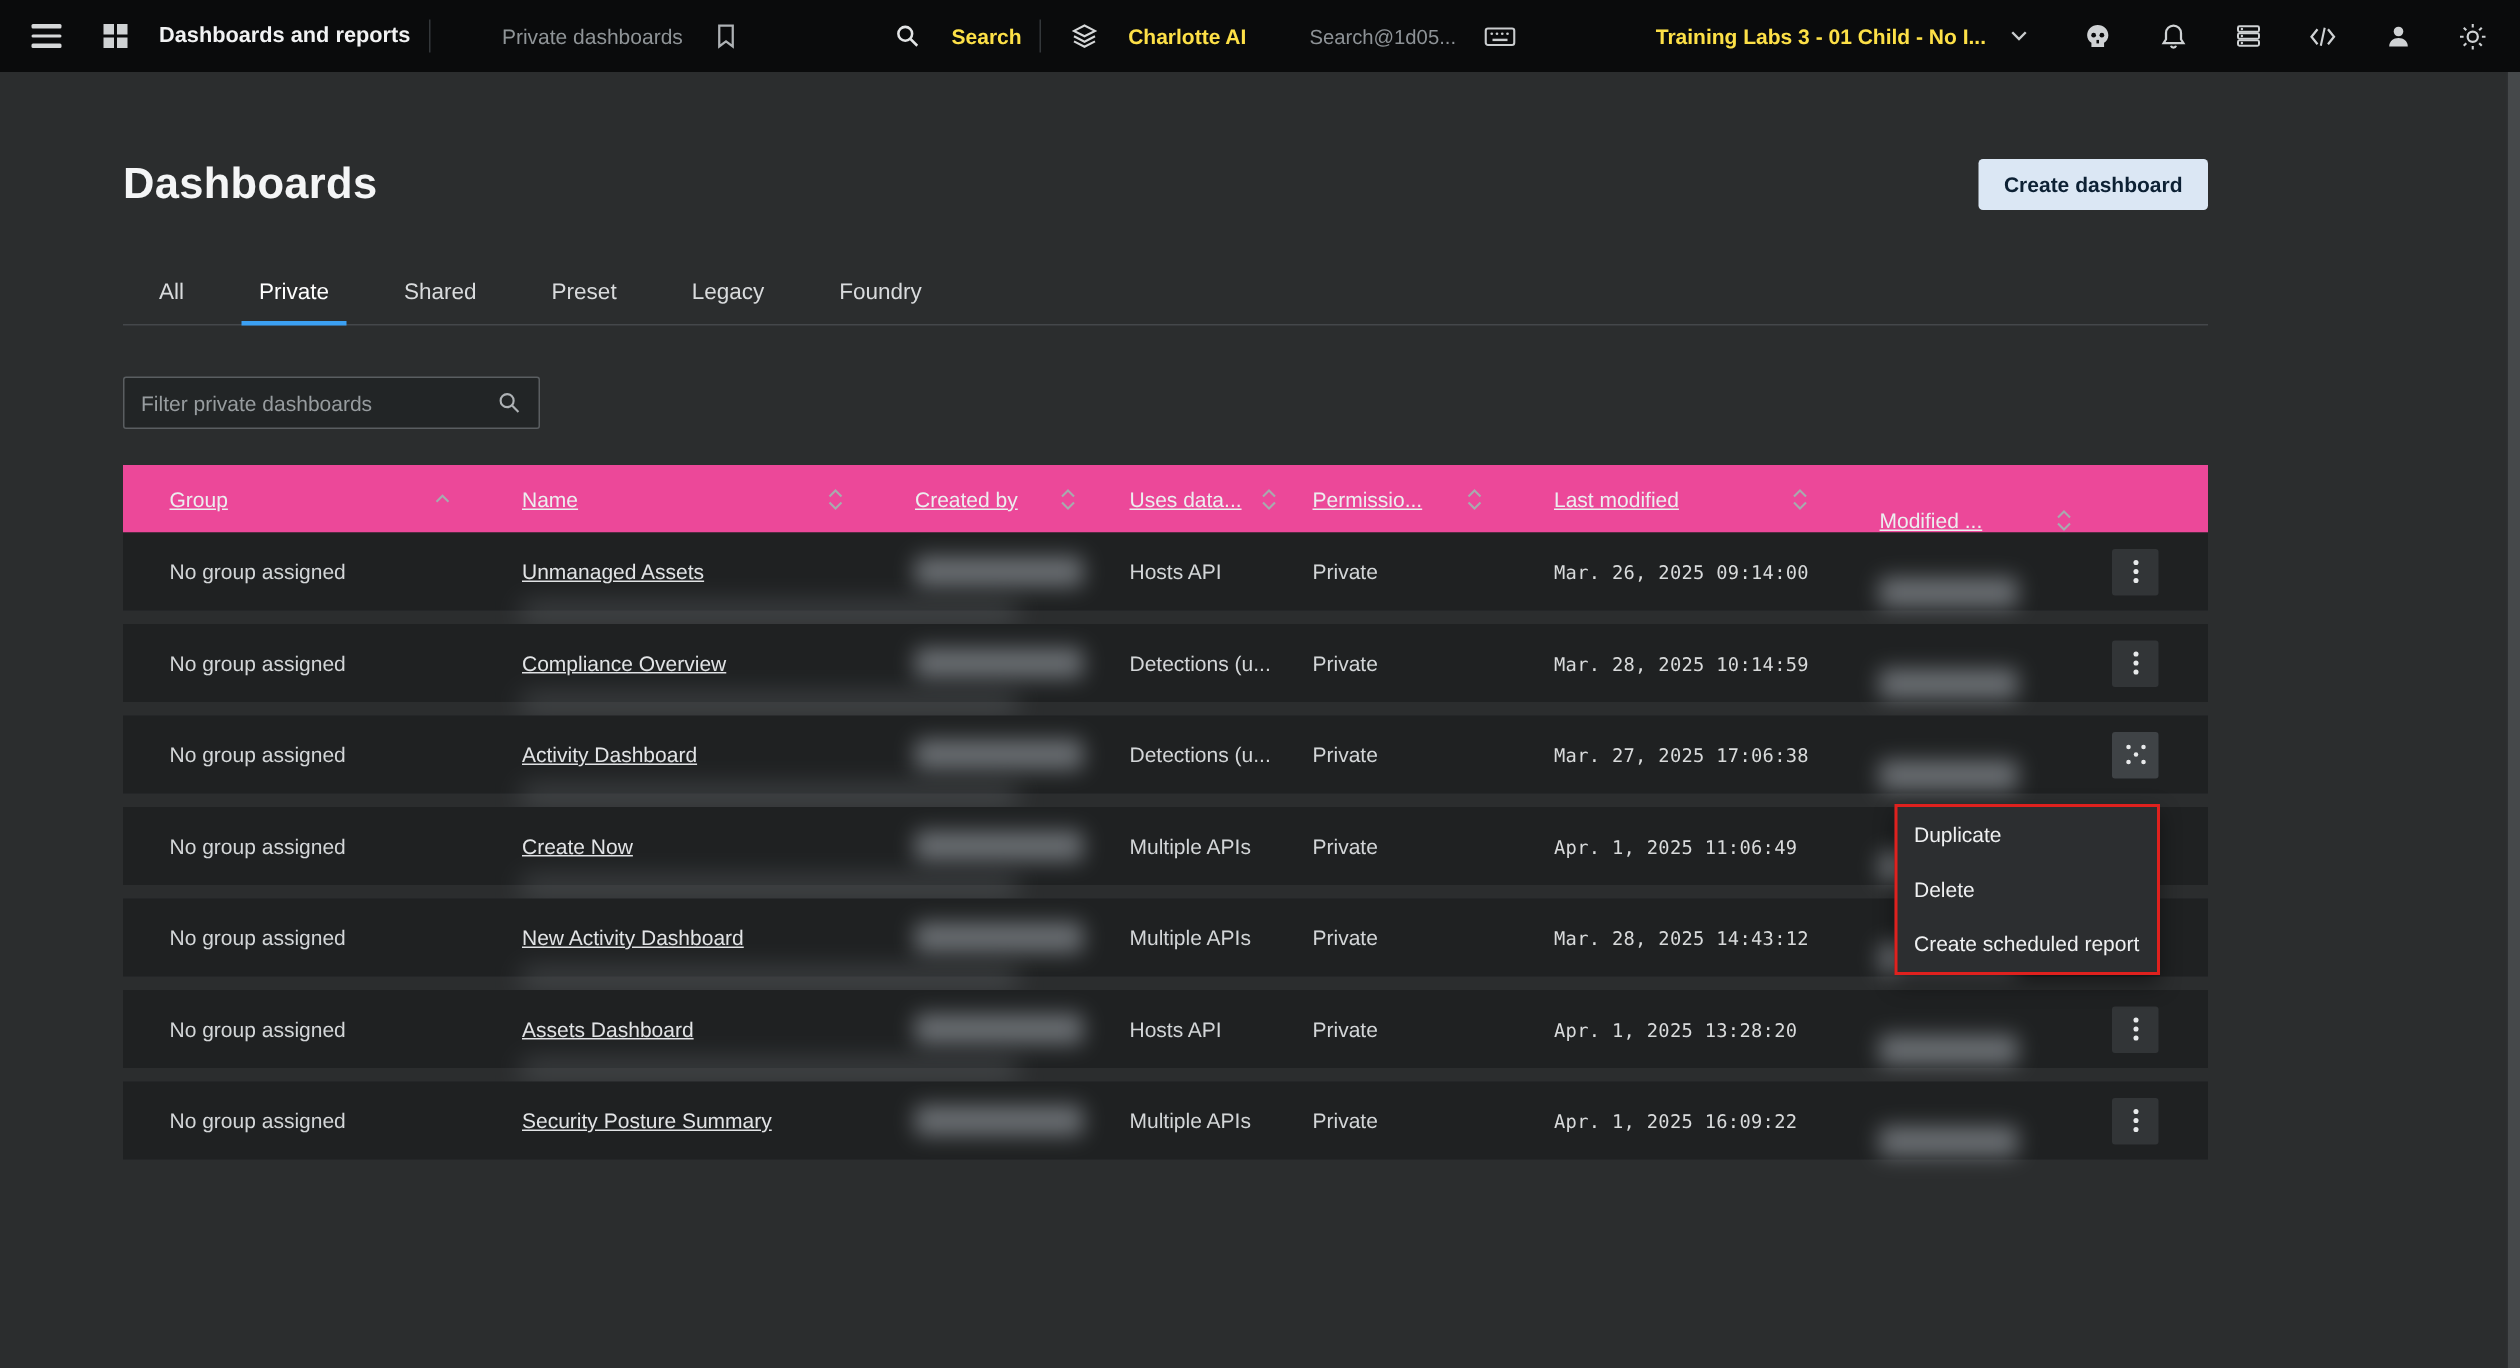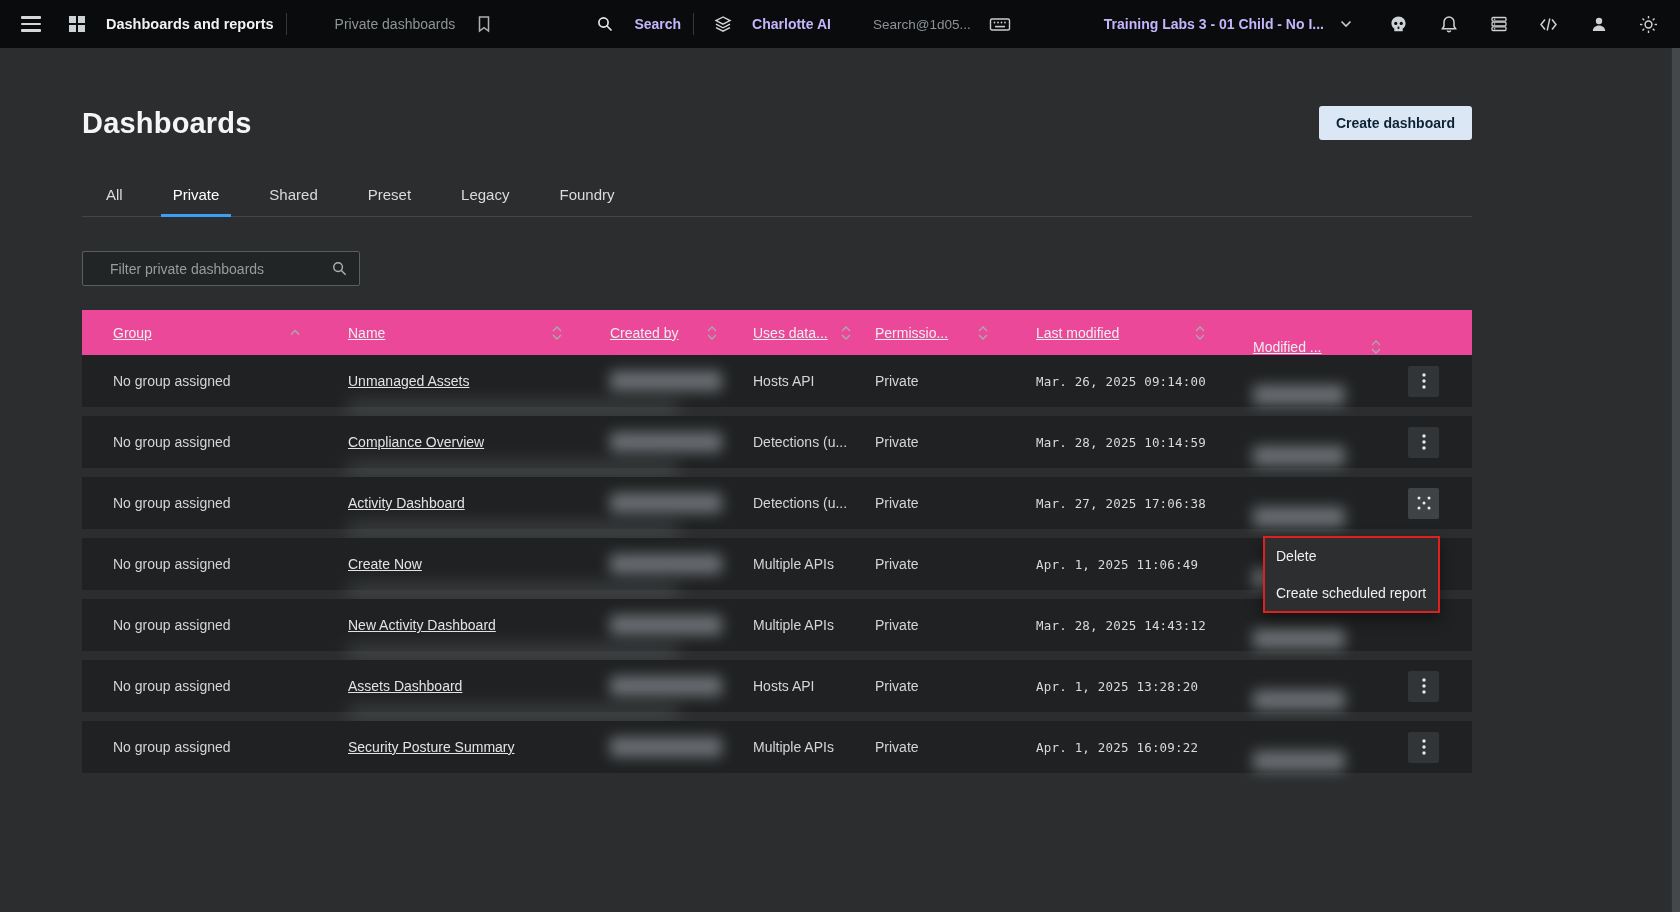--- a/index.html
+++ b/index.html
@@ -15,21 +15,21 @@
   
   .topbar{
     height:48px; background:#0a0b0c; display:flex; align-items:center;
     padding:0 14px; gap:10px;
   }
   .tb-left{display:flex; align-items:center; gap:12px;}
   .tb-center{display:flex; align-items:center; gap:12px; margin-left:auto;}
   .tb-right{display:flex; align-items:center; gap:16px; margin-left:auto;}
   .tb-title{font-weight:bold; font-size:14.5px; color:#f1f2f3; white-space:nowrap;}
   .tb-crumb{font-size:14px; color:#8f9497; white-space:nowrap;padding-left:36px;}
-  .tb-strong{font-weight:bold; font-size:14px; color:#c4b5fd; white-space:nowrap;}
+  .tb-strong{font-weight:bold; font-size:14px; color:#fde047; white-space:nowrap;}
   .tb-dim{font-size:13.5px; color:#8d9296; white-space:nowrap;}
   .vdiv{width:1px; height:22px; background:#33373a;}
   .icon-btn{width:34px; height:34px; display:flex; align-items:center; justify-content:center; border-radius:3px;}
   .hamburger{display:flex; flex-direction:column; gap:4px; padding:4px;}
   .hamburger span{display:block; width:20px; height:2.4px; background:#d6d8d9; border-radius:1px;}
   svg{display:block;}
 
   
   .content{ width:1390px; margin-left:82px; }
   .page-header{display:flex; justify-content:space-between; align-items:center; margin-top:58px;}
@@ -44,21 +44,21 @@
   .tab{padding:6px 12px 13px; font-size:15px; color:#d9dbdd; position:relative; cursor:pointer; white-space:nowrap;}
   .tab.active{color:#ffffff;}
   .tab.active::after{content:""; position:absolute; left:0; right:0; bottom:-1px; height:3px; background:#3ba0f3;}
 
   .filter{
     margin-top:34px; width:278px; height:35px; background:#222526;
     border:1px solid #5a5e61; display:flex; align-items:center; padding:0 11px; border-radius:2px;
   }
   .filter input{
     flex:1; background:transparent; border:none; outline:none; color:#eab308;
-    font-size:14px; font-family:"Liberation Sans", sans-serif;margin-left:16px;
+    font-size:14px; font-family:"Liberation Sans", sans-serif;
   }
   .filter input::placeholder{color:#979c9f;}
 
   
   .table{margin-top:24px;}
   .thead{display:flex; align-items:center; height:45px; background:#ec4899; color:#eceeef; font-size:14px;text-decoration:underline;}
   .th{display:flex; align-items:center; height:100%; cursor:pointer;}
   .c1{width:266px; padding-left:31px;}
   .c2{width:262px;}
   .c3{width:143px;}
@@ -494,19 +494,20 @@
               </svg>
           </div>
         </div>
       </div>
 
     </div>
   </div>
 </div>
 
 <div class="context-menu">
+  <div class="menu-item">Duplicate</div>
   <div class="menu-item">Delete</div>
   <div class="menu-item">Create scheduled report</div>
 </div>
 
 <div class="scrollbar">
   <div class="scroll-thumb"></div>
 </div>
 
 </body></html>

